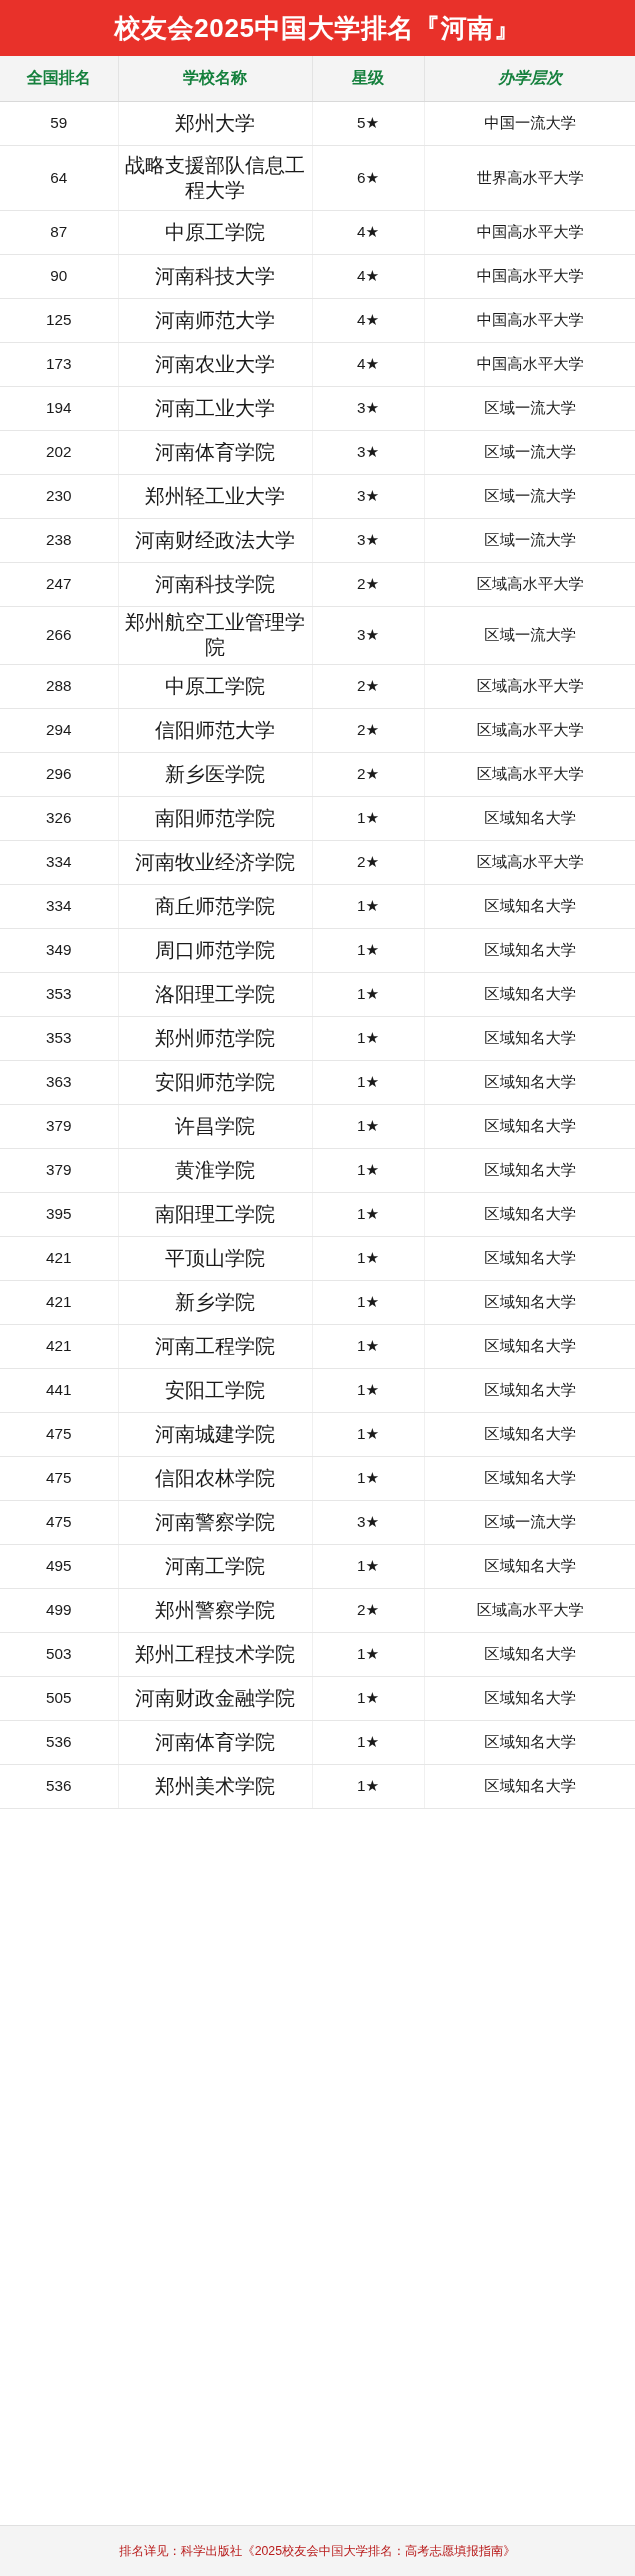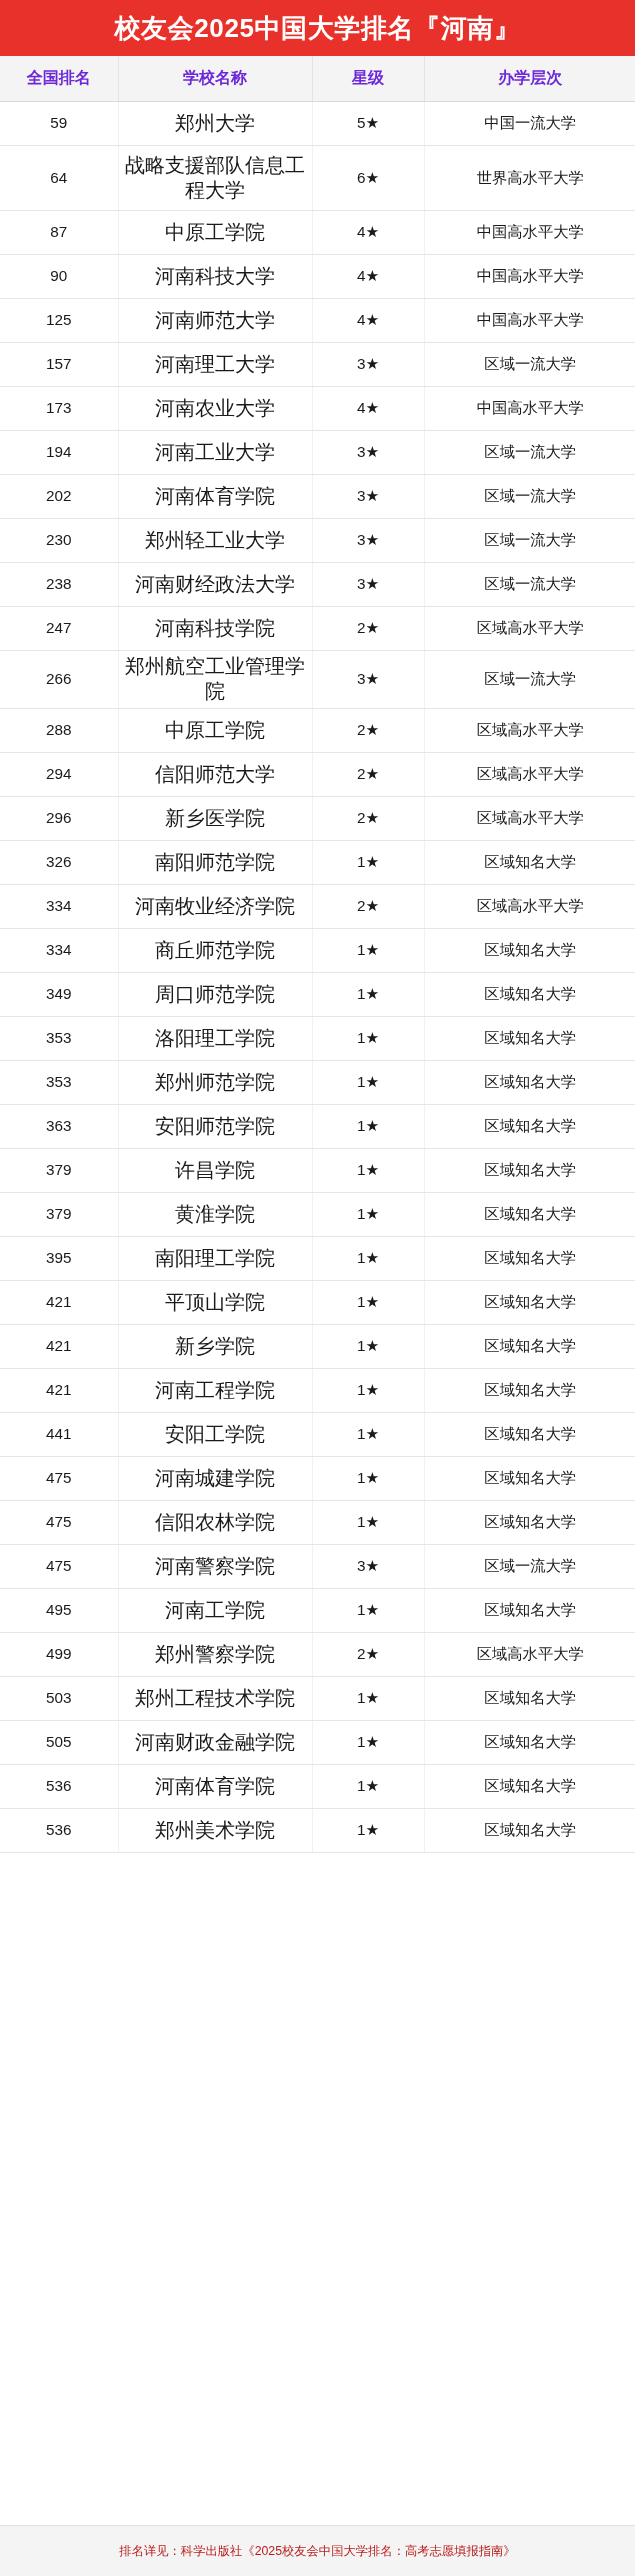--- a/index.html
+++ b/index.html
@@ -39,29 +39,29 @@
     width: 635px;
     border-collapse: collapse;
     table-layout: fixed;
   }
   table.rank-table col.c-rank { width: 118px; }
   table.rank-table col.c-name { width: 194px; }
   table.rank-table col.c-star { width: 112px; }
   table.rank-table col.c-level { width: 212px; }
   thead th {
     background: #f4f4f4;
-    color: #6d28d9;
+    color: #15803d;
     font-size: 16px;
     font-weight: bold;
     height: 45px;
     text-align: center;
     border-bottom: 1.2px solid #d9d9d9;
     border-right: 0.6px solid #e3e3e3;
   }
-  thead th:last-child { border-right: none; }
+  thead th:last-child { border-right: none; font-style: italic; }
   tbody td {
     height: 44px;
     text-align: center;
     font-size: 15.3px;
     color: #1a1a1a;
     border-bottom: 0.6px solid #e6e6e6;
     border-right: 0.6px solid #f0f0f0;
     padding: 3.5px 4.7px;
     line-height: 1.25;
     vertical-align: middle;
@@ -135,26 +135,20 @@
           <td>4★</td>
           <td>中国高水平大学</td>
         </tr>
         <tr>
           <td>125</td>
           <td class="name-cell">河南师范大学</td>
           <td>4★</td>
           <td>中国高水平大学</td>
         </tr>
         <tr>
-          <td>157</td>
-          <td class="name-cell">河南理工大学</td>
-          <td>3★</td>
-          <td>区域一流大学</td>
-        </tr>
-        <tr>
           <td>173</td>
           <td class="name-cell">河南农业大学</td>
           <td>4★</td>
           <td>中国高水平大学</td>
         </tr>
         <tr>
           <td>194</td>
           <td class="name-cell">河南工业大学</td>
           <td>3★</td>
           <td>区域一流大学</td>

